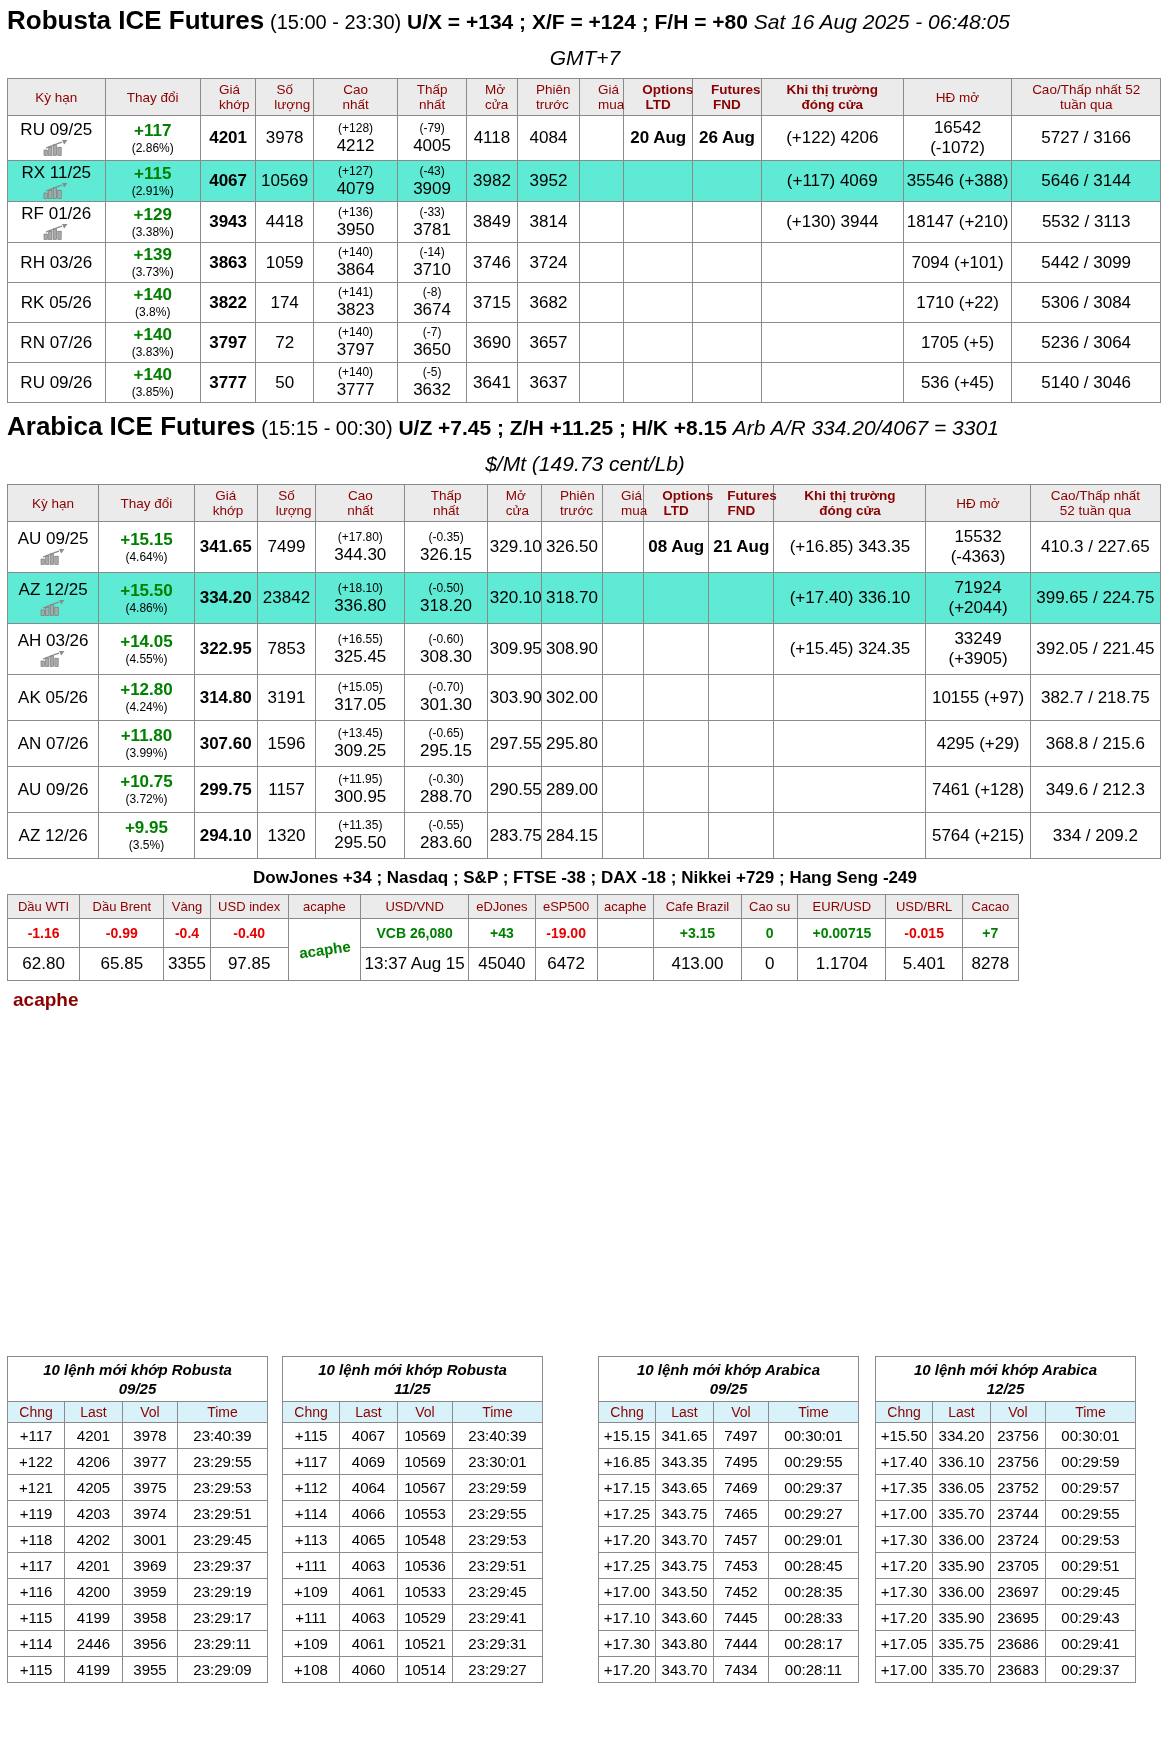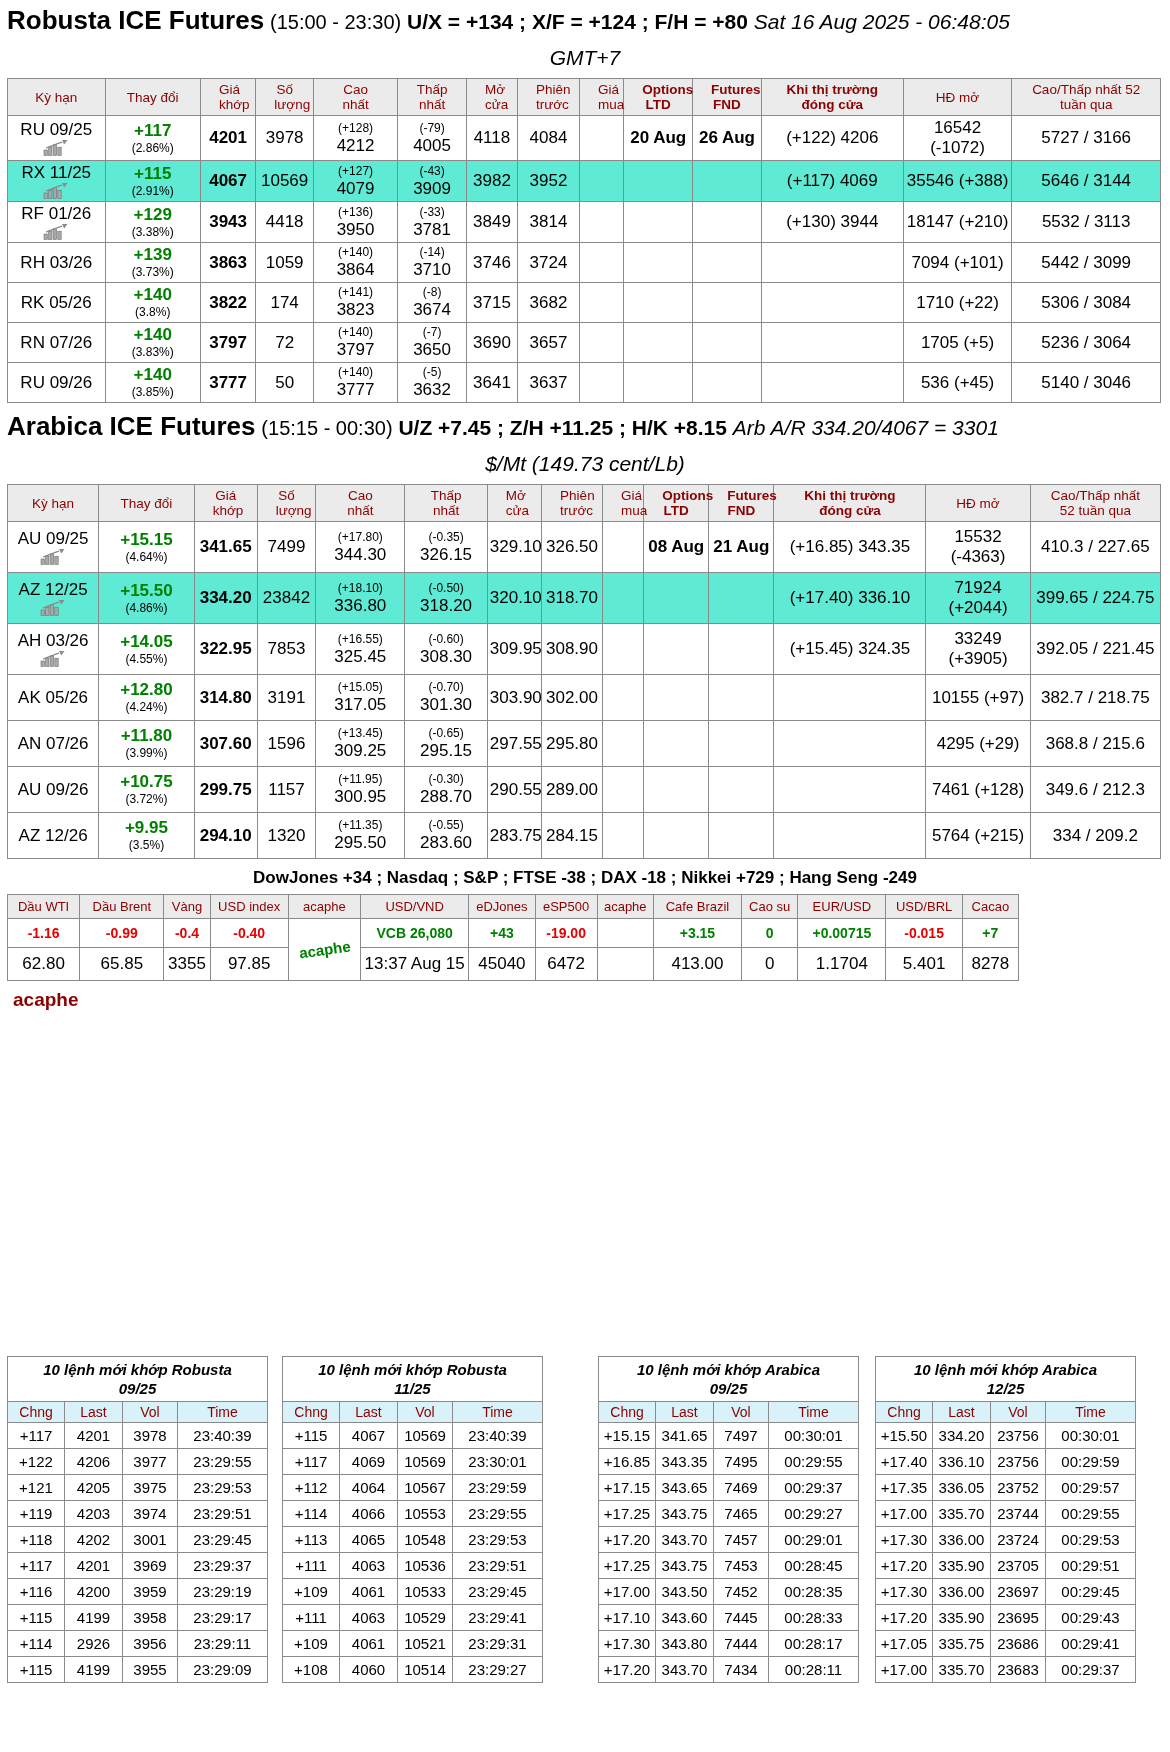--- a/index.html
+++ b/index.html
@@ -771,21 +771,21 @@
             <td>23:29:19</td>
           </tr>
           <tr>
             <td>+115</td>
             <td>4199</td>
             <td>3958</td>
             <td>23:29:17</td>
           </tr>
           <tr>
             <td>+114</td>
-            <td>2926</td>
+            <td>2446</td>
             <td>3956</td>
             <td>23:29:11</td>
           </tr>
           <tr>
             <td>+115</td>
             <td>4199</td>
             <td>3955</td>
             <td>23:29:09</td>
           </tr>
         </tbody>

